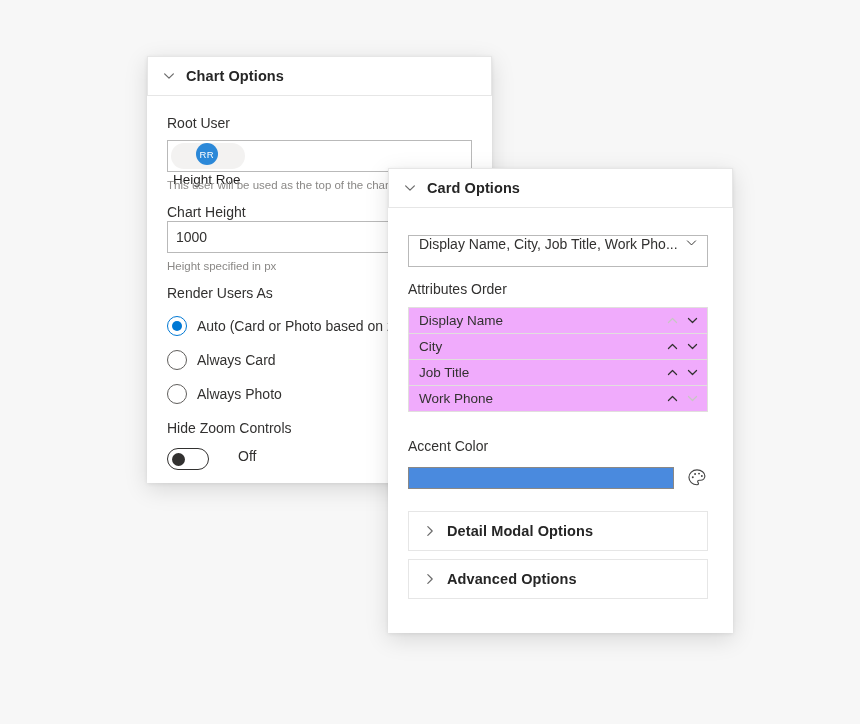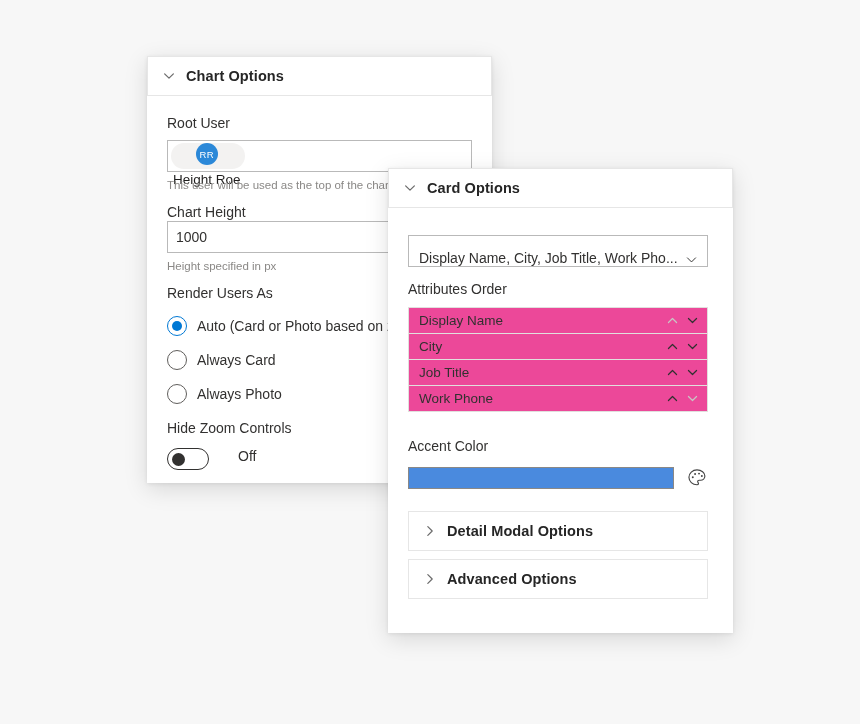--- a/index.html
+++ b/index.html
@@ -199,21 +199,21 @@
     color: #323130;
   }
 
   
   .dropdown {
     box-sizing: border-box;
     border: 1px solid #b9b9b9;
     background: #fff;
     height: 32px;
     display: flex;
-    align-items: flex-end;
+    align-items: flex-start;
     justify-content: space-between;
     padding: 0 9px 0 10px;
     cursor: pointer;
   }
   .dropdown-value {
     font-size: 14px;
     color: #323130;
     white-space: nowrap;
     overflow: hidden;
   }
@@ -231,21 +231,21 @@
     border: 1px solid #e1dfdd;
     border-bottom: none;
   }
   .order-item {
     box-sizing: border-box;
     border-bottom: 1px solid #e1dfdd;
     height: 26px;
     display: flex;
     align-items: center;
     padding: 0 8px 0 10px;
-    background: #ec4899;
+    background: #f0abfc;
   }
   .order-item-label {
     font-size: 13.5px;
     color: #323130;
     flex: 1 1 auto;
     white-space: nowrap;
   }
   .order-arrows {
     display: flex;
     align-items: center;

